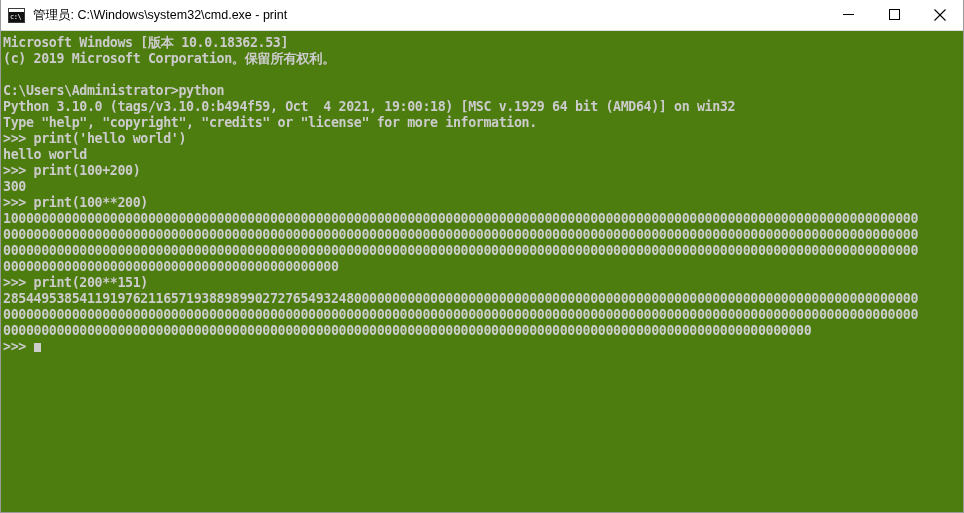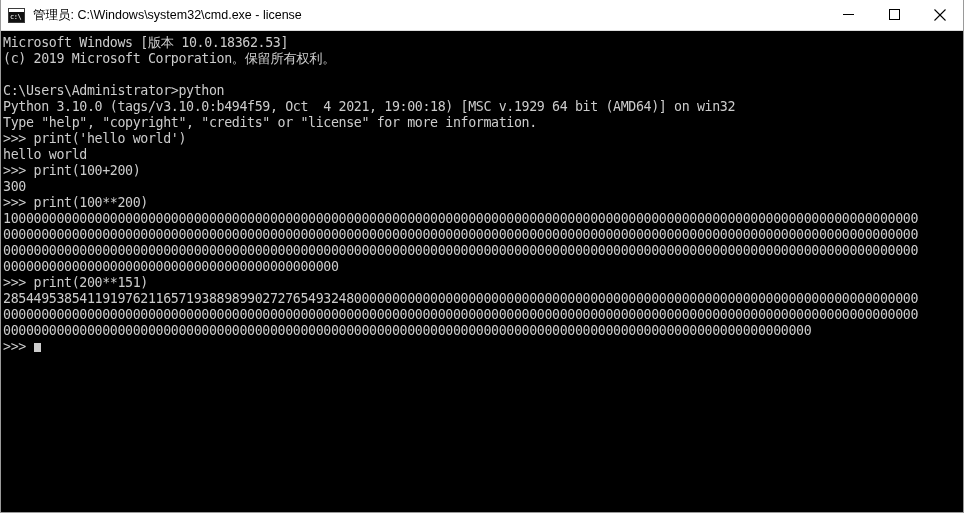--- a/index.html
+++ b/index.html
@@ -94,25 +94,26 @@
     background: transparent;
     border: none;
     padding: 0;
     cursor: default;
   }
   .winbtn svg { display: block; }
 
   
   .console {
     flex: 1 1 auto;
-    background: #000000;
+    background: #4d7c0f;
     position: relative;
     overflow: hidden;
     padding: 4px 0 5px 2px;
     box-sizing: border-box;
+    font-weight: bold;
   }
 
   .lines {
     font-family: "DejaVu Sans Mono", "Liberation Mono", monospace;
     font-size: 13.3px;
     line-height: 16px;
     color: #cccccc;
     white-space: pre;
     letter-spacing: -0.38px;
   }
@@ -147,21 +148,21 @@
 <body>
 
 <div class="window">
 
   <div class="titlebar">
     <div class="title-icon">
       <div class="frame"></div>
       <div class="screen"></div>
       <div class="cl">c:\</div>
     </div>
-    <div class="title-text">管理员: C:\Windows\system32\cmd.exe - license</div>
+    <div class="title-text">管理员: C:\Windows\system32\cmd.exe - print</div>
 
     <div class="winbtns">
       <button class="winbtn">
         <svg width="11" height="11" viewBox="0 0 11 11">
           <line x1="0" y1="5.5" x2="11" y2="5.5" stroke="#000" stroke-width="1"></line>
         </svg>
       </button>
       <button class="winbtn">
         <svg width="11" height="11" viewBox="0 0 11 11">
           <rect x="0.5" y="0.5" width="10" height="10" fill="none" stroke="#000" stroke-width="1"></rect>

